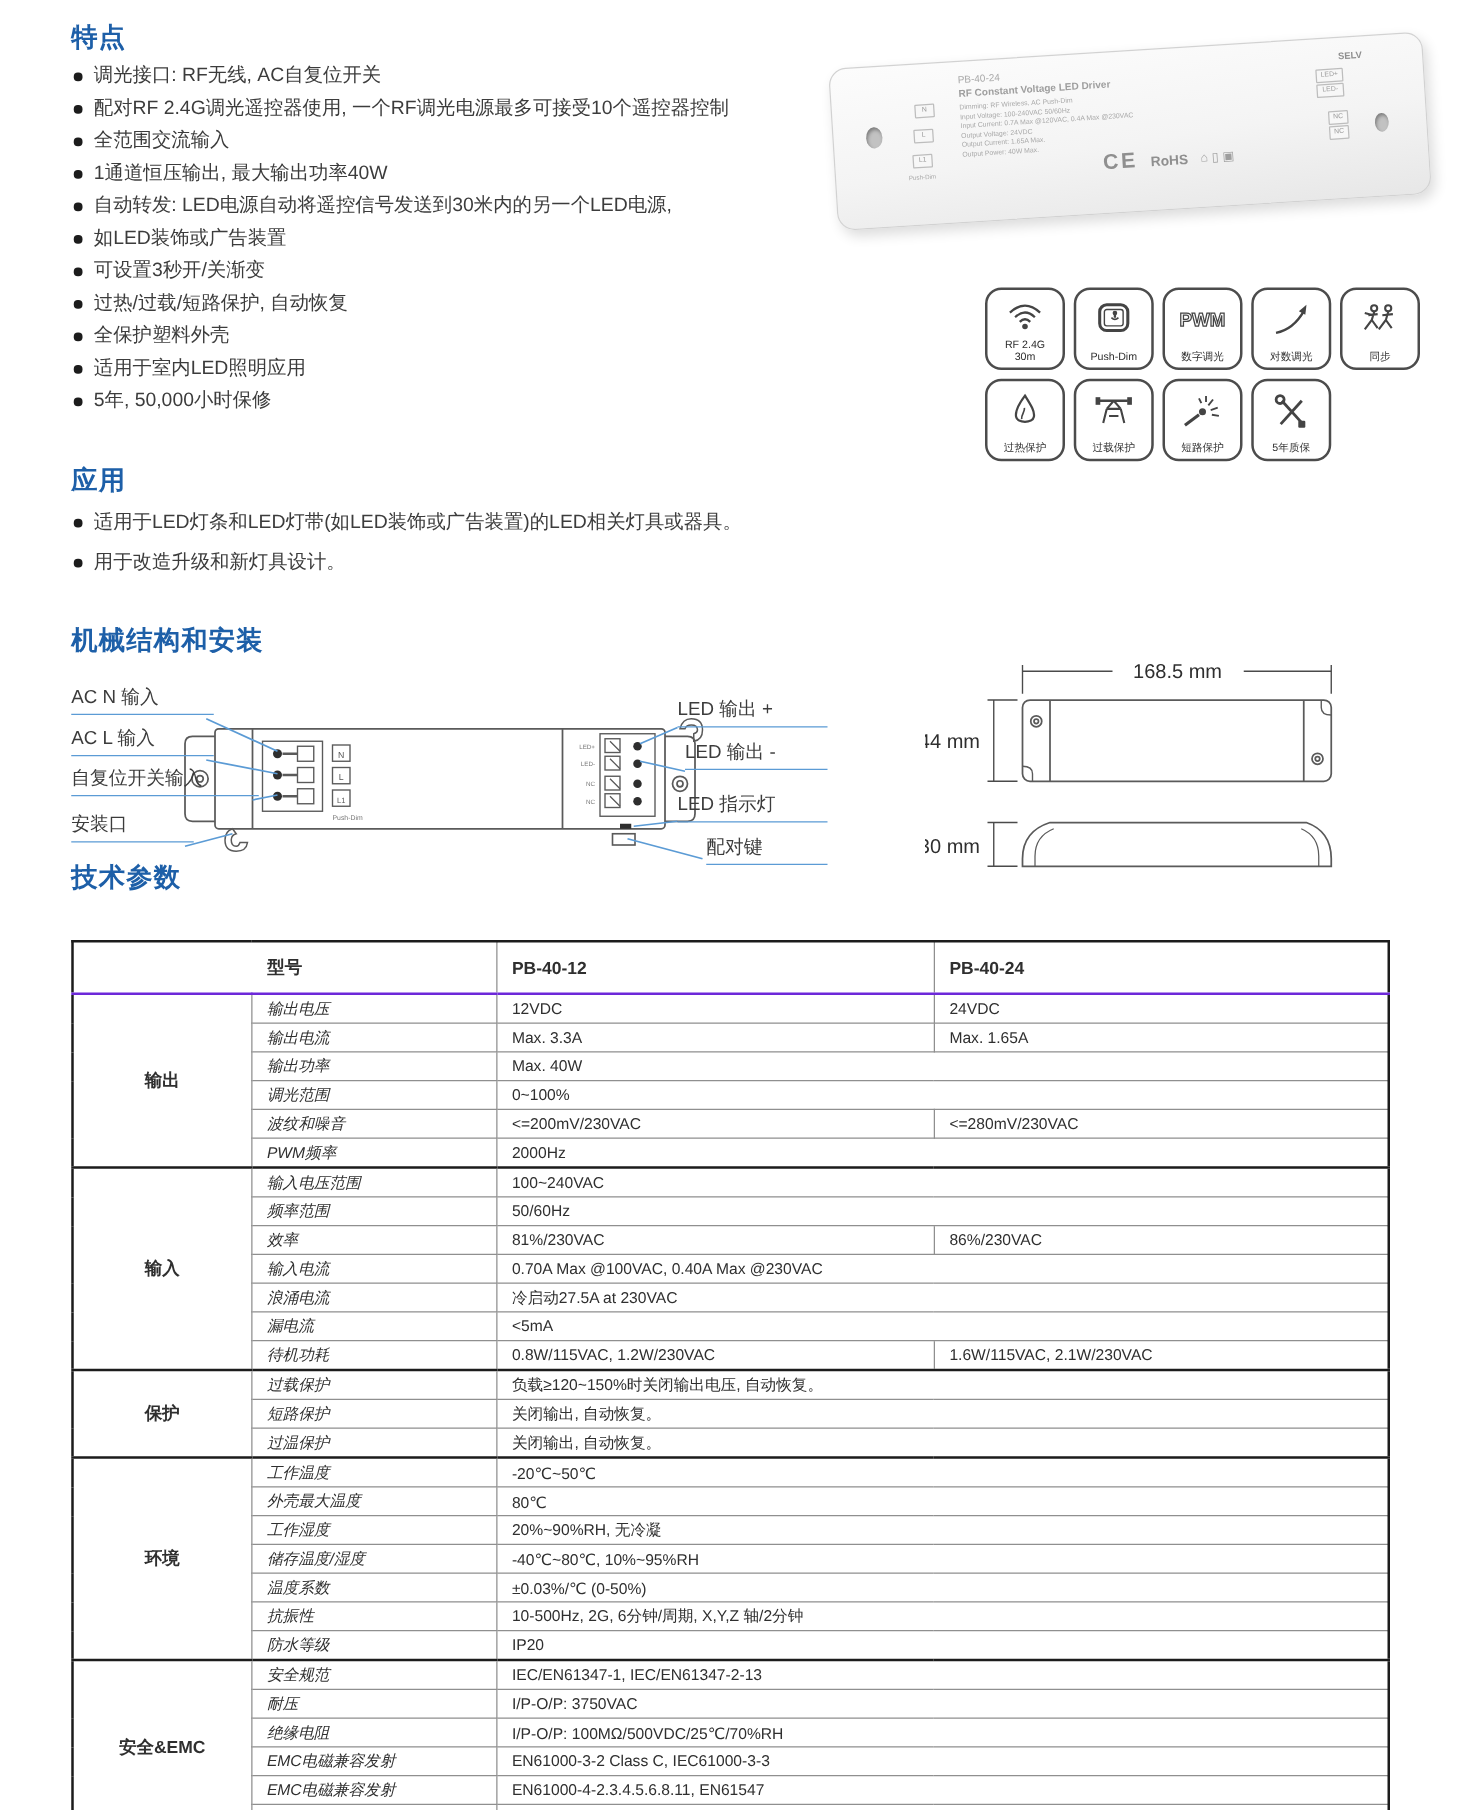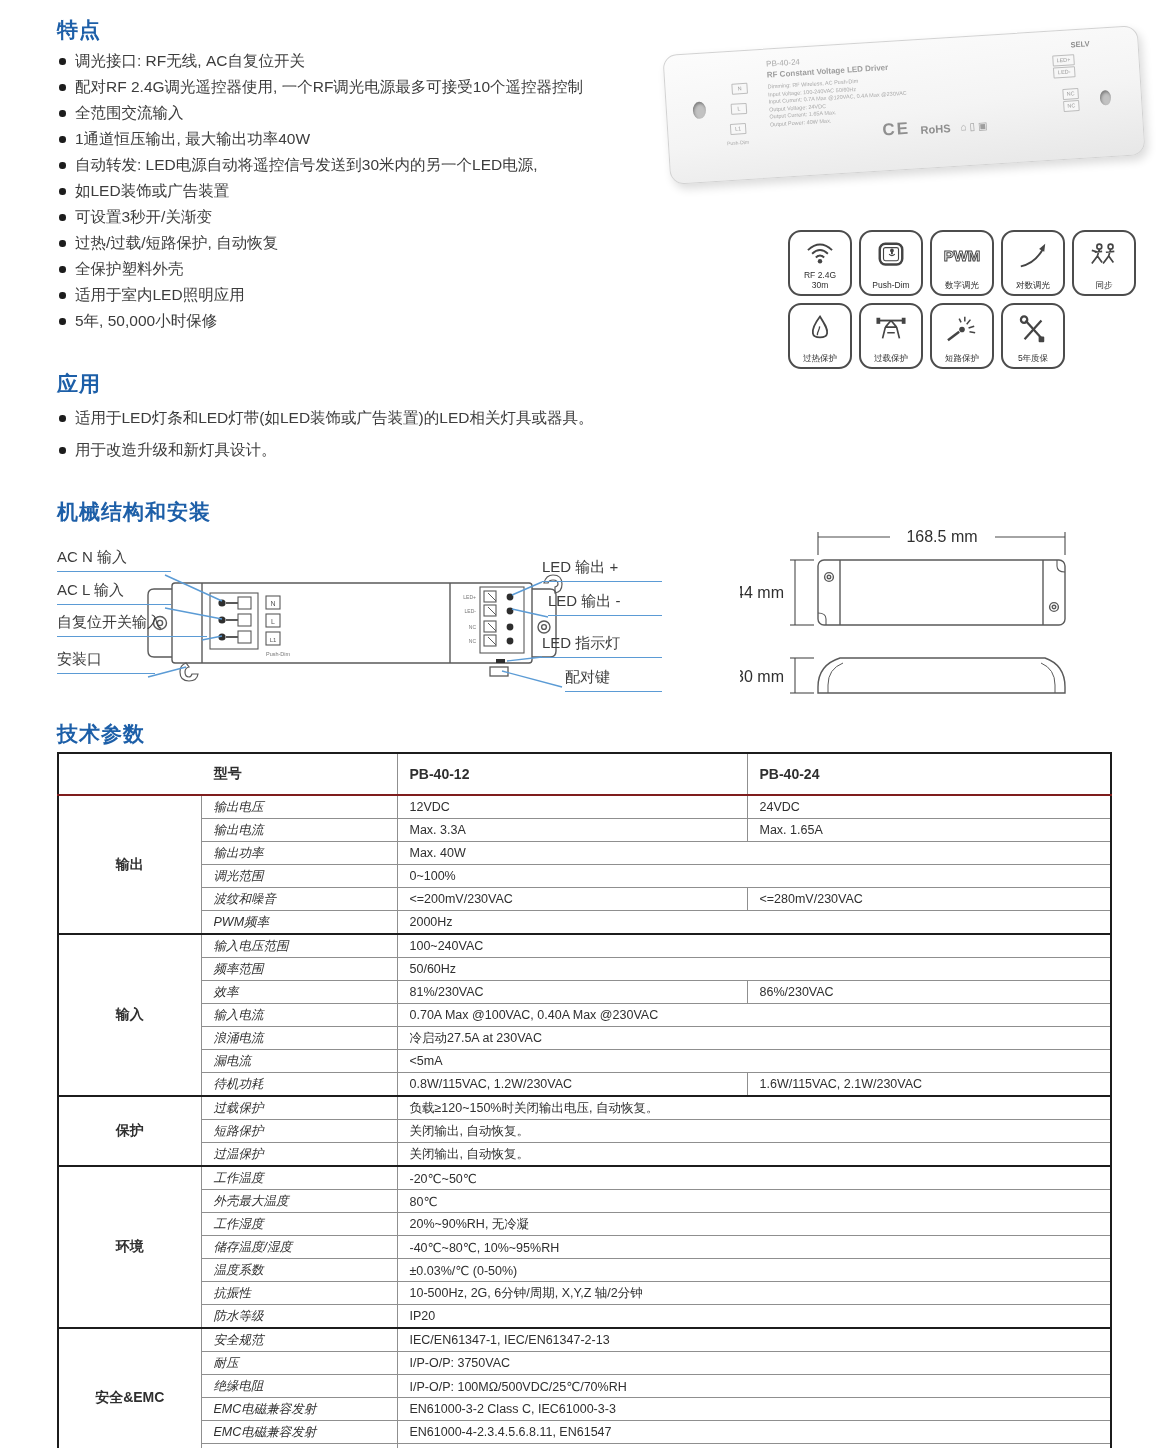--- a/index.html
+++ b/index.html
@@ -31,21 +31,21 @@
   
   .mlabel{position:absolute;font-size:15px;color:#3c3c3c;border-bottom:1.5px solid #5b9bd5;
           padding:0 2px 4px 0;white-space:nowrap;}
   .mlabel.r{text-align:left;}
   
   .spec-table{position:absolute;left:57px;top:752px;border-collapse:collapse;table-layout:fixed;width:1053px;background:#fff;}
   .spec-table col.c0{width:143px}.spec-table col.c1{width:196px}.spec-table col.c2{width:350px}.spec-table col.c3{width:364px}
   .spec-table th,.spec-table td{border:1px solid #8f8f8f;font-weight:normal;font-size:12.5px;color:#2f2f2f;
         height:22px;padding:0 0 0 12px;text-align:left;overflow:hidden;white-space:nowrap;}
   .spec-table{border:2px solid #1c1c1c;}
-  .spec-table thead th{height:40px;font-size:14px;font-weight:bold;border-bottom:2px solid #7f1d1d;}
+  .spec-table thead th{height:40px;font-size:14px;font-weight:bold;border-bottom:2px solid #6d28d9;}
   .spec-table th.model{text-align:center;padding:0;}
   .spec-table td.group{font-weight:bold;font-size:14px;text-align:center;padding:0;border-bottom:2px solid #1c1c1c;}
   .spec-table tr.sec-end td{border-bottom:2px solid #1c1c1c;}
   .spec-table td.pl{font-style:italic;}
   svg text{font-family:"Liberation Sans","DejaVu Sans",sans-serif;}
 </style>
 </head>
 <body>
 
 <h2 class="sec" style="left:57px;top:16px;">特点</h2>
@@ -306,21 +306,21 @@
       <line x1="50" y1="110" x2="74" y2="110"></line>
     <line x1="55" y1="143" x2="55" y2="178"></line>
     <line x1="50" y1="143" x2="74" y2="143"></line>
       <line x1="50" y1="178" x2="74" y2="178"></line>
   </g>
   <text x="202" y="27" text-anchor="middle" font-size="16" fill="#2f2f2f">168.5 mm</text>
   <text x="44" y="83" text-anchor="end" font-size="16" fill="#2f2f2f">44 mm</text>
   <text x="44" y="167" text-anchor="end" font-size="16" fill="#2f2f2f">30 mm</text>
 </svg>
 
-<h2 class="sec" style="left:57px;top:720px;">技术参数</h2>
+<h2 class="sec" style="left:57px;top:688px;">技术参数</h2>
 
 <table class="spec-table">
   <colgroup>
       <col class="c0">
       <col class="c1">
       <col class="c2">
       <col class="c3">
     </colgroup>
   <thead>
     <tr>

